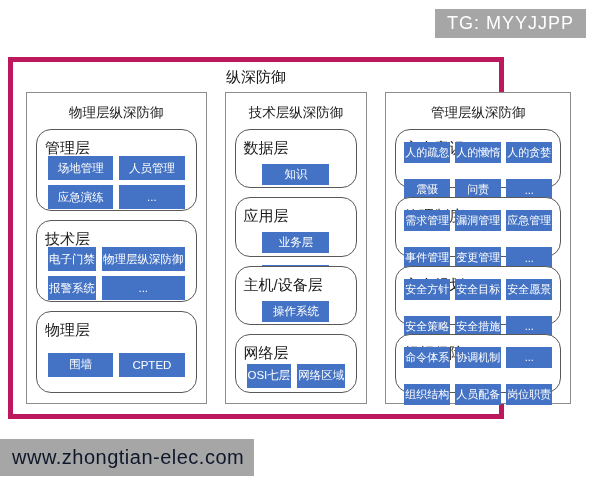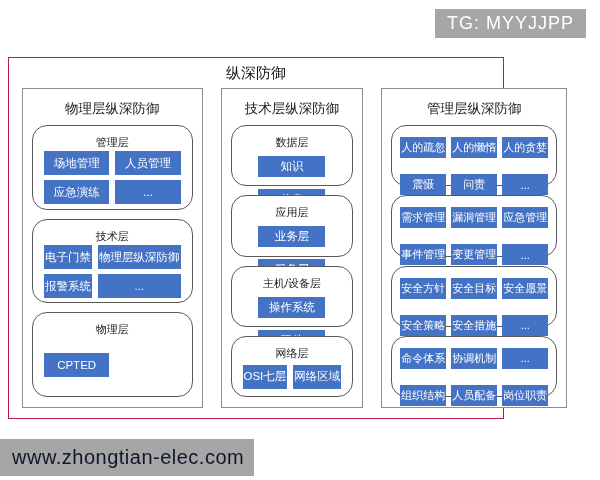--- a/index.html
+++ b/index.html
@@ -8,21 +8,21 @@
     font-family:"Liberation Sans", sans-serif; overflow:hidden;
     -webkit-font-smoothing:antialiased;
   }
   .badge {
     position:absolute; right:14px; top:9px; height:29px;
     background:#a6a6a6; color:#ffffff; font-size:18px; letter-spacing:1px;
     display:flex; align-items:center; padding:0 12px; box-sizing:border-box;
   }
   .outer {
     position:absolute; left:8px; top:57px; width:496px; height:362px;
-    border:1px solid #be185d; background:#ffffff; box-sizing:border-box;
+    border:5px solid #be185d; background:#ffffff; box-sizing:border-box;
     display:flex; flex-direction:column;
   }
   .main-title {
     text-align:center; font-size:15px; color:#1a1a1a;
     padding:6px 0 3px; flex:0 0 auto;
   }
   .columns {
     flex:1; display:flex; gap:18px; padding:2px 13px 10px; min-height:0;
   }
   .column {
@@ -34,21 +34,21 @@
     text-align:center; font-size:13.5px; color:#1a1a1a;
     padding:4px 0 7px; flex:0 0 auto; white-space:nowrap;
   }
   .sections { flex:1; display:flex; flex-direction:column; gap:9px; min-height:0; }
   .section {
     border:1px solid #595959; border-radius:15px; background:#ffffff;
     display:flex; flex-direction:column; padding:6px 8px 9px;
     flex:1; min-height:0; box-sizing:border-box;
   }
   .section-title {
-    text-align:center; font-size:11px; color:#1a1a1a;
+    font-size:15px; color:#1a1a1a;
     padding:3px 0 6px; flex:0 0 auto; white-space:nowrap;
   }
   .boxes { flex:1; min-height:0; }
   .layout-grid2 {
     display:grid; grid-template-columns:1fr 1fr; gap:5px 6px;
     padding:0 3px; align-content:center;
   }
   .layout-grid3 {
     display:grid; grid-template-columns:1fr 1fr 1fr; gap:16px 5px;
     align-content:center;
@@ -99,20 +99,21 @@
             <div class="boxes layout-grid2">
               <div class="box">电子门禁</div>
               <div class="box">物理层纵深防御</div>
               <div class="box">报警系统</div>
               <div class="box">...</div>
             </div>
           </div>
           <div class="section">
             <div class="section-title">物理层</div>
             <div class="boxes layout-grid2">
+              <div class="box">围墙</div>
               <div class="box">CPTED</div>
             </div>
           </div>
         </div>
       </div>
       <div class="column">
         <div class="column-title">技术层纵深防御</div>
         <div class="sections">
           <div class="section">
             <div class="section-title">数据层</div>

